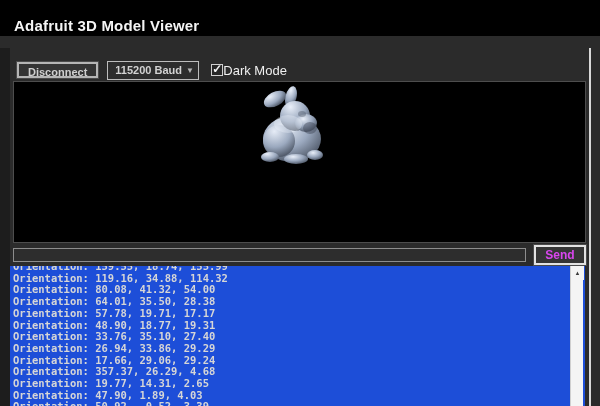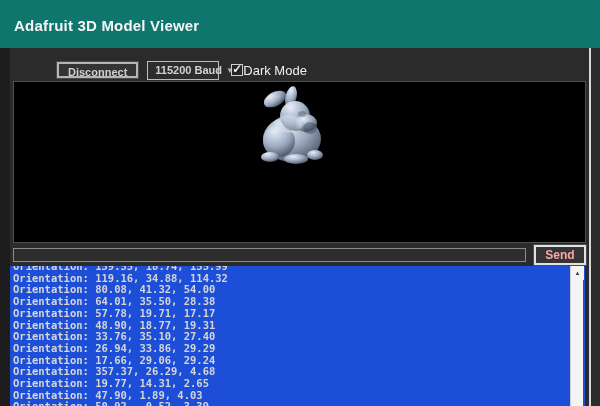--- a/index.html
+++ b/index.html
@@ -5,46 +5,46 @@
   * { margin:0; padding:0; box-sizing:border-box; }
   html,body { width:600px; height:406px; overflow:hidden; }
   body {
     position:relative;
     background:#2b2b2b;
     font-family:"Liberation Sans", sans-serif;
   }
 
   
   .header {
-    position:absolute; left:0; top:0; width:600px; height:48px;
-    background:#0f766e;
+    position:absolute; left:0; top:0; width:600px; height:36px;
+    background:#000000;
   }
   .header h1 {
     color:#f5f5f5; font-size:15px; font-weight:bold;
     padding:17px 0 0 14px; letter-spacing:.2px;
   }
 
   
   .left-edge  { position:absolute; left:0; top:48px; width:10px; height:358px; background:#1d1d1d; }
   .right-line { position:absolute; left:589px; top:48px; width:2px; height:358px; background:#d9d9d9; }
 
   
   .toolbar {
     position:absolute; left:17px; top:60px; height:20px;
     display:flex; align-items:center;
   }
   .btn-disconnect {
     height:16px; padding:0 9px;
     background:#343434; color:#cfcfcf;
     border:2px solid #b5b5b5; outline:1px solid #4a4a4a;
     font-family:"Liberation Sans", sans-serif;
-    font-size:11px; font-weight:bold; line-height:16px; cursor:pointer;margin-left:40px;
+    font-size:11px; font-weight:bold; line-height:16px; cursor:pointer;
   }
   .dropdown {
-    margin-left:9px; height:19px; width:72px;
+    margin-left:9px; height:19px; width:92px;
     background:#2d2d2d; border:1px solid #bdbdbd;
     display:flex; align-items:center; padding:0 5px 0 7px; cursor:pointer;
   }
   .dropdown .dd-label { flex:1; color:#d2d2d2; font-size:11px; font-weight:bold; white-space:nowrap; }
   .dropdown .dd-arrow { color:#b5b5b5; font-size:8px; padding-left:4px; }
   .checkbox {
     margin-left:12px; width:12px; height:12px;
     background:#262626; border:1px solid #cfcfcf;
     position:relative; cursor:pointer;
   }
@@ -64,21 +64,21 @@
 
   
   .send-input {
     position:absolute; left:13px; top:248px; width:513px; height:14px;
     background:#2d2d2d; border:1px solid #8d8d8d;
     color:#ddd; font-size:11px; padding:0 4px;
     font-family:"Liberation Sans", sans-serif;
   }
   .btn-send {
     position:absolute; left:534px; top:245px; width:52px; height:20px;
-    background:#353535; color:#fca5a5;
+    background:#353535; color:#d946ef;
     border:2px solid #e2e2e2; outline:1px solid #4a4a4a;
     font-family:"Liberation Sans", sans-serif;
     font-size:12px; font-weight:bold; cursor:pointer; line-height:14px;
   }
 
   
   .console {
     position:absolute; left:10px; top:266px; width:575px; height:140px;
     background:#1d4ed8; overflow:hidden;
   }

